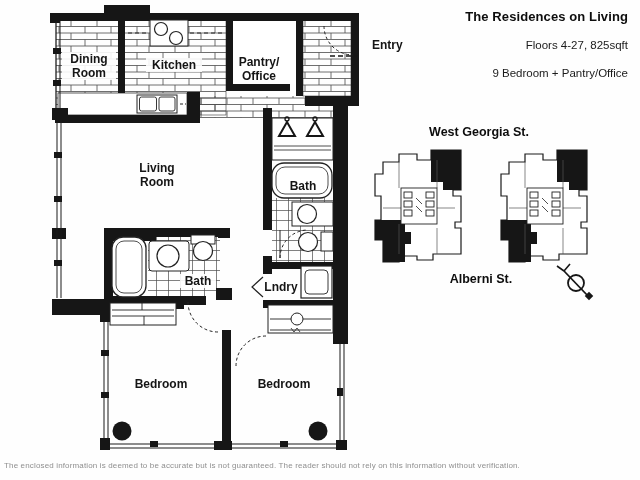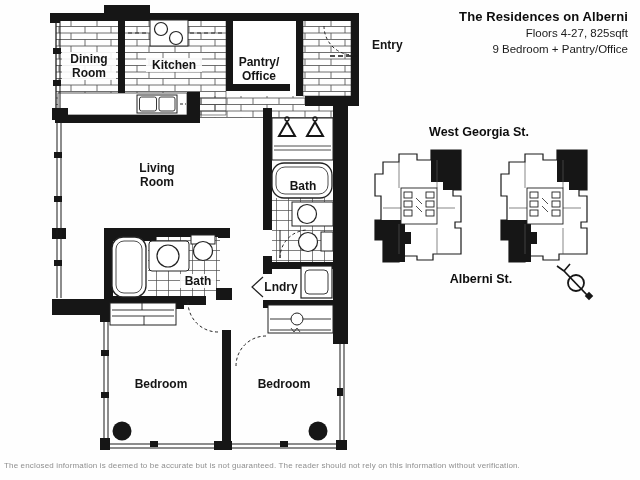--- a/index.html
+++ b/index.html
@@ -3,21 +3,21 @@
 <meta charset="utf-8">
 <style>
   html,body{margin:0;padding:0;background:#ffffff;}
   .page{
     position:relative;width:640px;height:480px;background:#fefefe;overflow:hidden;
     font-family:"Liberation Sans",sans-serif;color:#111;
   }
   .plan-svg{position:absolute;left:0;top:0;width:640px;height:480px;}
   .title-block{position:absolute;top:9px;right:12px;text-align:right;line-height:1.25;}
   .title-block .t{font-size:13px;font-weight:bold;letter-spacing:.1px;color:#0d0d0d;}
-  .title-block .s{font-size:11.5px;color:#1b1b1b;margin-top:1px;}
+  .title-block .s{font-size:11.5px;color:#1b1b1b;margin-top:13px;}
   .disclaimer{
     position:absolute;top:461px;left:4px;width:100%;text-align:left;
     font-size:8px;color:#8f8f8f;letter-spacing:.15px;
   }
   
   .rl{font-family:"Liberation Sans",sans-serif;font-size:12px;font-weight:bold;fill:#151515;}
   .street{font-family:"Liberation Sans",sans-serif;font-size:12.5px;font-weight:bold;fill:#0d0d0d;}
   .wall{fill:#161616;}
   .thin{stroke:#1a1a1a;stroke-width:1;fill:none;}
   .fix{stroke:#222;fill:#fff;}
@@ -227,19 +227,19 @@
       <g>
         <path d="M564,271 L588,296" stroke="#161616" stroke-width="1.8" fill="none"></path>
         <circle cx="576" cy="283" r="8" fill="none" stroke="#161616" stroke-width="1.8"></circle>
         <path d="M564,271 L570,264 M564,271 L557,266" stroke="#161616" stroke-width="1.6" fill="none"></path>
         <rect x="586" y="293" width="6" height="6" fill="#161616" transform="rotate(45 589 296)"></rect>
       </g>
     </g>
   </svg>
 
   <div class="title-block">
-    <div class="t">The Residences on Alberni</div>
+    <div class="t">The Residences on Living</div>
     <div class="s">Floors 4-27, 825sqft</div>
     <div class="s">9 Bedroom + Pantry/Office</div>
   </div>
 
   <div class="disclaimer">The enclosed information is deemed to be accurate but is not guaranteed. The reader should not rely on this information without verification.</div>
 </div>
 
 </body></html>

